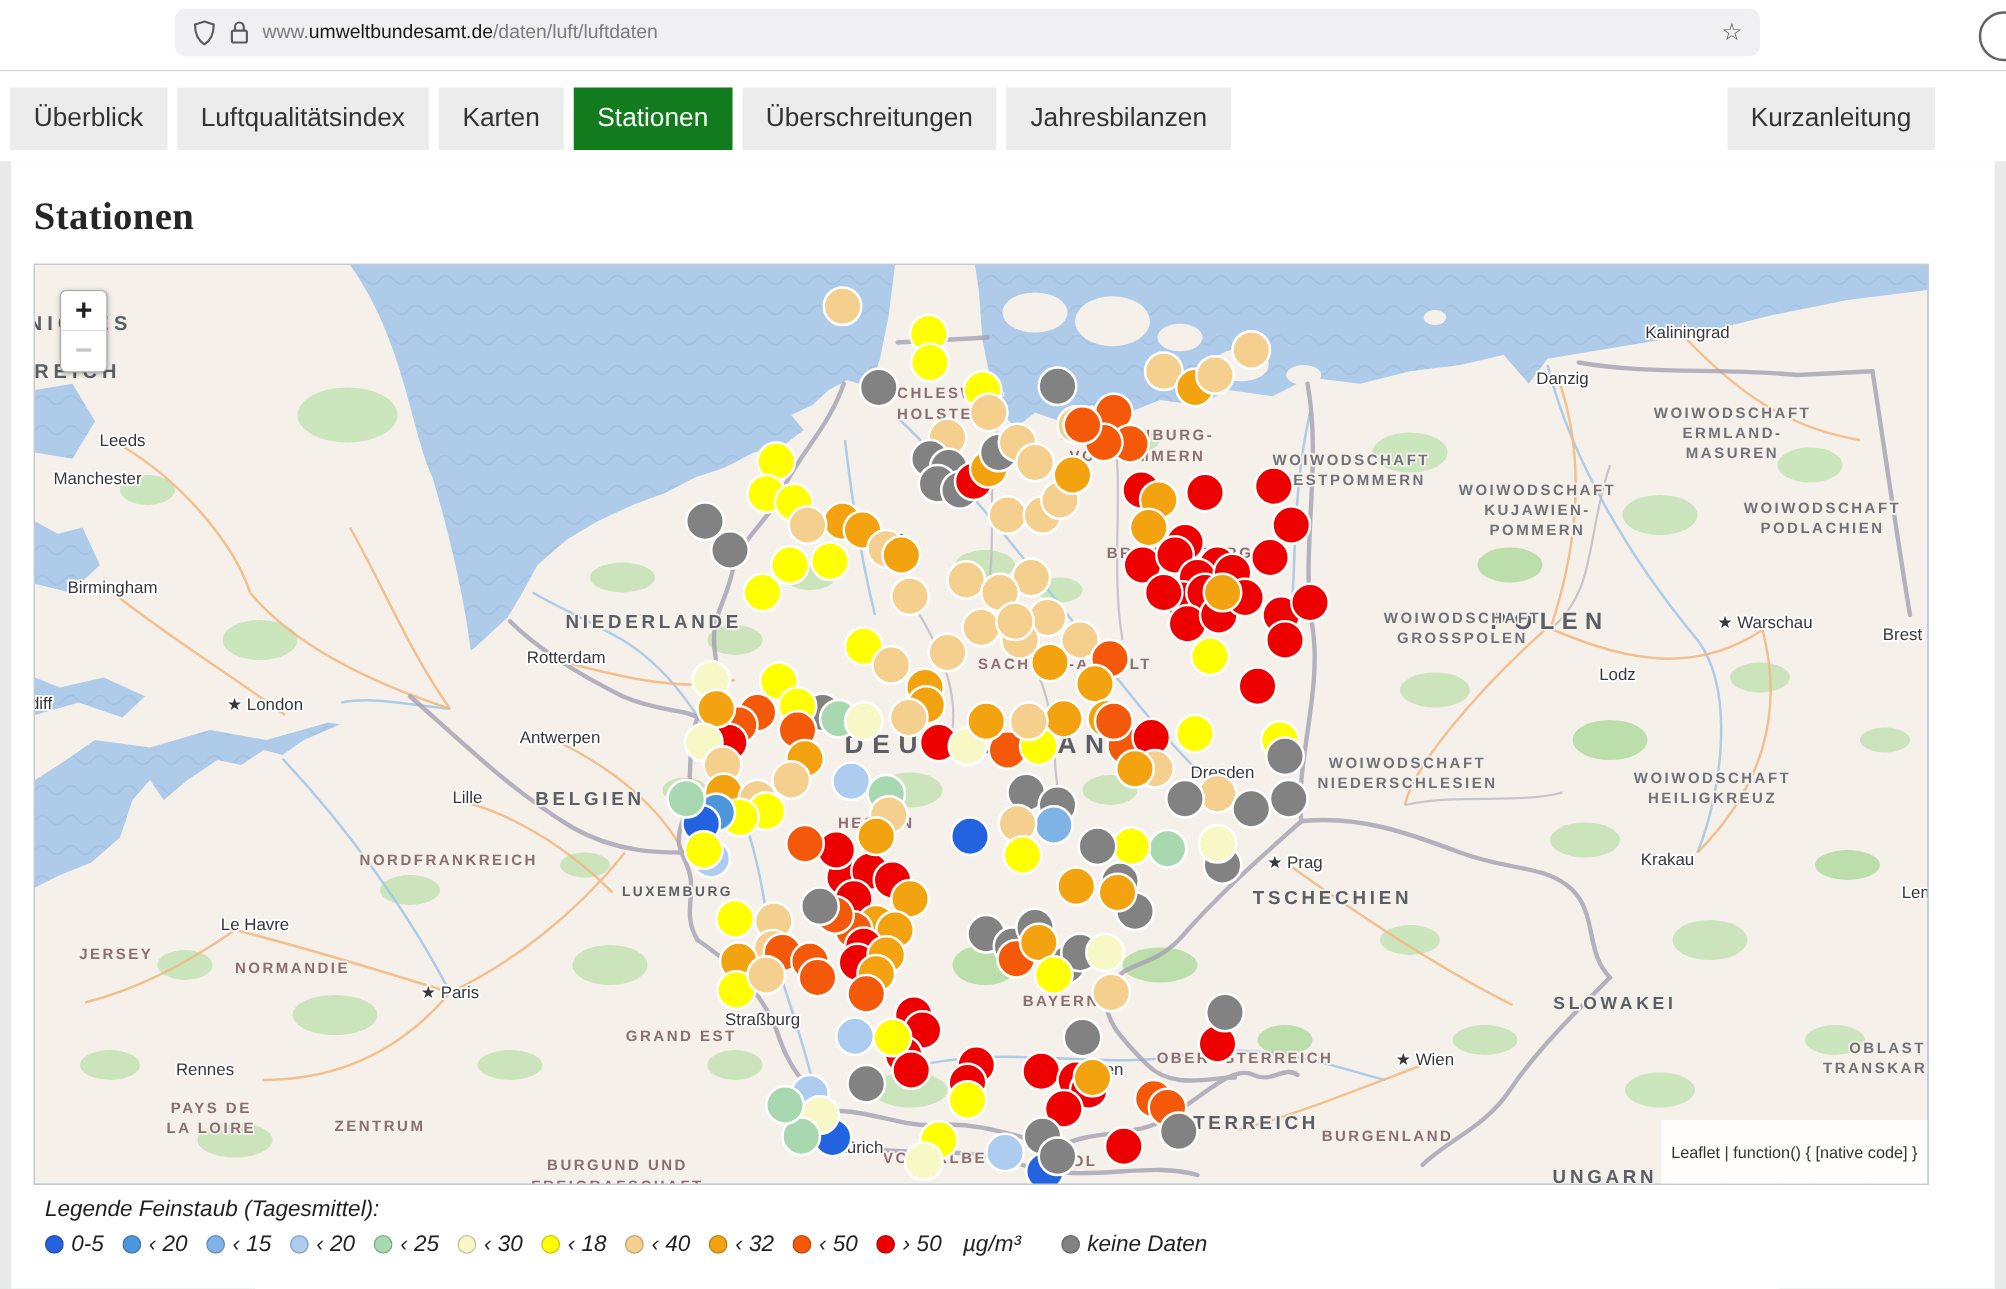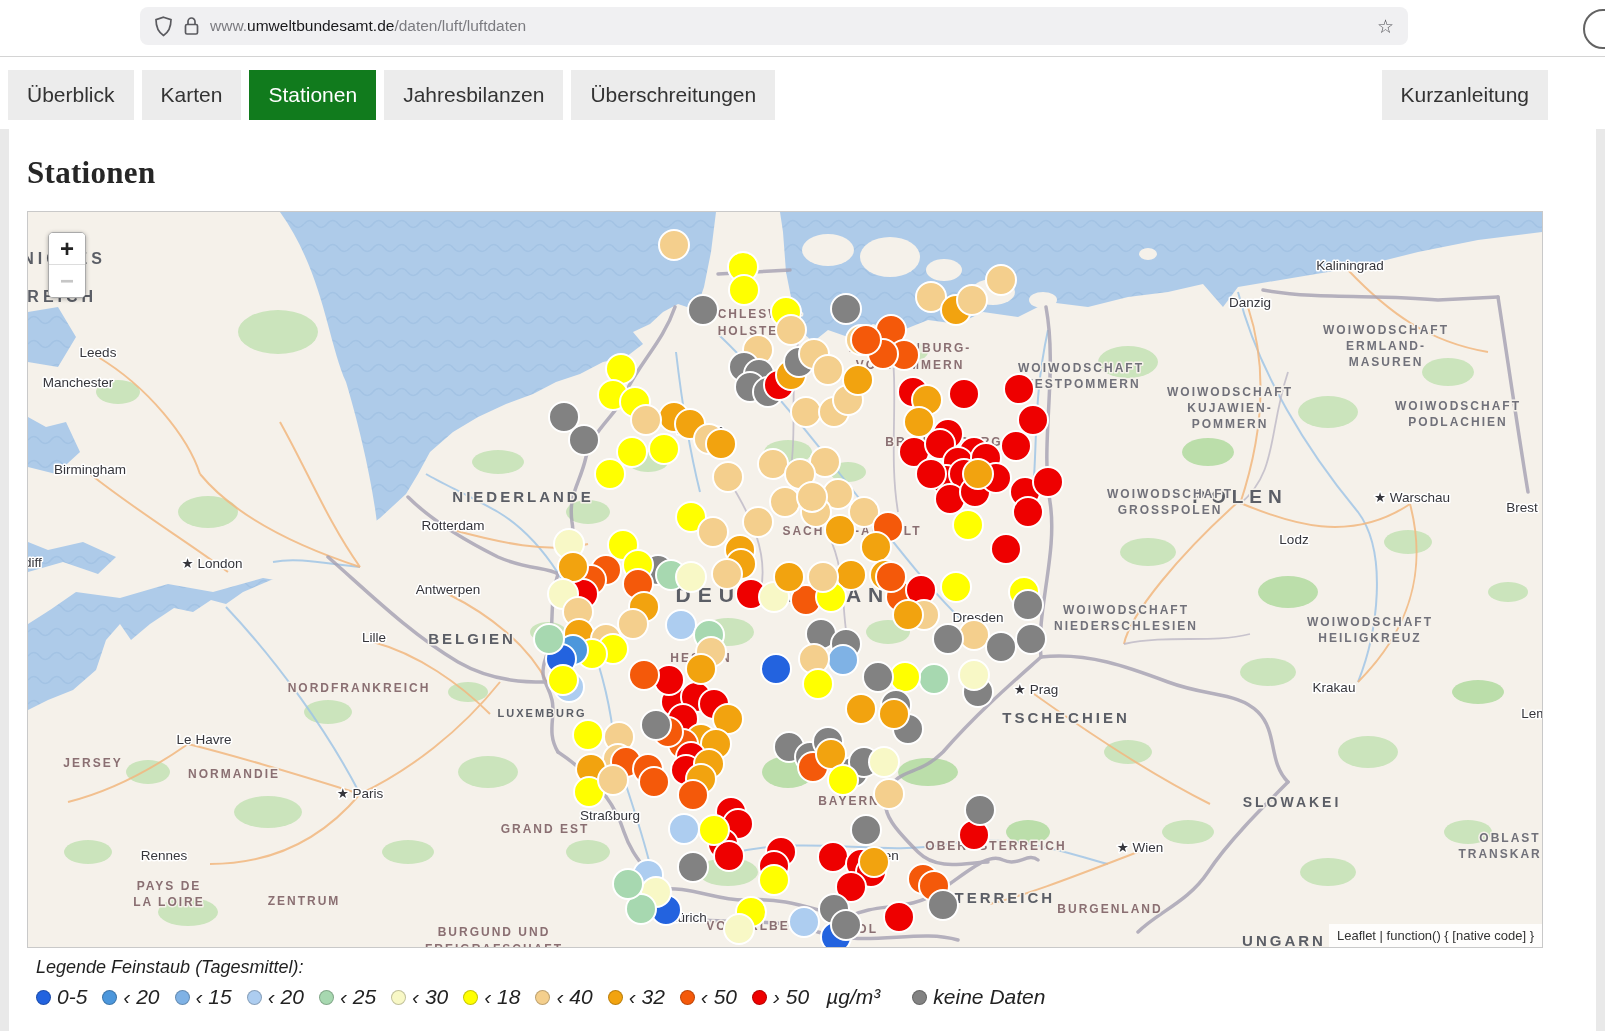--- a/index.html
+++ b/index.html
@@ -18,31 +18,31 @@
   .tab.active{background:#117B1D;color:#fff;}
   .tab.right{position:absolute;right:57px;top:13px;}
   
   .page{background:#fff;margin:0 9px;padding:10px 18px 20px;min-height:900px;}
   h1{font-family:"Liberation Serif",serif;font-weight:bold;font-size:31px;color:#262626;margin:16px 0 20px;letter-spacing:.3px;}
   .map{position:relative;width:1514px;height:735px;border:1px solid #c9c9c9;overflow:hidden;background:#AECBE9;}
   .map svg{display:block;}
   .zoomctl{position:absolute;left:20px;top:20px;width:36px;background:#fff;border:1px solid #aaa;border-radius:5px;box-shadow:0 1px 4px rgba(0,0,0,.3);overflow:hidden;}
   .zoomctl button{display:block;width:36px;height:32px;background:#fff;border:none;border-bottom:1px solid #ddd;font-size:24px;font-weight:bold;color:#222;line-height:30px;padding:0;cursor:pointer;}
   .zoomctl button.dis{color:#c6c6c6;border-bottom:none;}
-  .attr{position:absolute;right:0;bottom:0;background:rgba(255,255,255,.85);font-size:13px;color:#333;padding:4px 8px;}
+  .attr{position:absolute;right:0;bottom:0;background:rgba(255,255,255,.85);font-size:13px;color:#333;padding:18px 8px;}
   
   text{font-family:"Liberation Sans",sans-serif;paint-order:stroke;stroke:#f5f1ea;stroke-width:3px;stroke-linejoin:round;}
   text.city{fill:#36363c;font-size:13.5px;stroke:#fff;}
   text.country{fill:#5b5e66;font-weight:bold;}
   text.state{fill:#8a6f72;font-weight:bold;letter-spacing:2px;font-size:12px;}
   text.woj{fill:#71717a;}
   
   .legend{margin-top:9px;font-style:italic;}
   .legend-title{font-size:18px;color:#1f1f1f;margin:0 0 7px 9px;}
-  .legend-row{display:flex;align-items:center;font-size:21px;color:#222;margin-left:9px;}
+  .legend-row{display:flex;align-items:center;font-size:18px;color:#222;margin-left:9px;}
   .litem{display:flex;align-items:center;gap:6px;margin-right:15px;}
   .ldot{width:15px;height:15px;border-radius:50%;display:inline-block;border:1px solid rgba(0,0,0,.22);box-sizing:border-box;}
   .lunit{margin:0 32px 0 2px;}
 </style>
 </head>
 <body>
 
 <div class="stage">
 
   <div class="chrome">
@@ -56,24 +56,25 @@
         </svg>
       <span class="urltext"><span class="dim">www.</span><span class="dom">umweltbundesamt.de</span><span class="dim">/daten/luft/luftdaten</span></span>
       <span class="bookmark">☆</span>
     </div>
     <div class="avatar-partial"></div>
   </div>
 
   <div class="navrow">
     <div id="tabs" style="display:flex;gap:8px;">
         <div class="tab">Überblick</div>
+        <div class="tab">Luftqualitätsindex</div>
         <div class="tab">Karten</div>
         <div class="tab active">Stationen</div>
+        <div class="tab">Überschreitungen</div>
         <div class="tab">Jahresbilanzen</div>
-        <div class="tab">Überschreitungen</div>
       </div>
     <div class="tab right" id="righttab">Kurzanleitung</div>
   </div>
 
   <div class="page">
     <h1>Stationen</h1>
 
     <div class="map">
       <svg id="mapsvg" width="1514" height="735" viewBox="0 0 1514 735">
         <defs>

